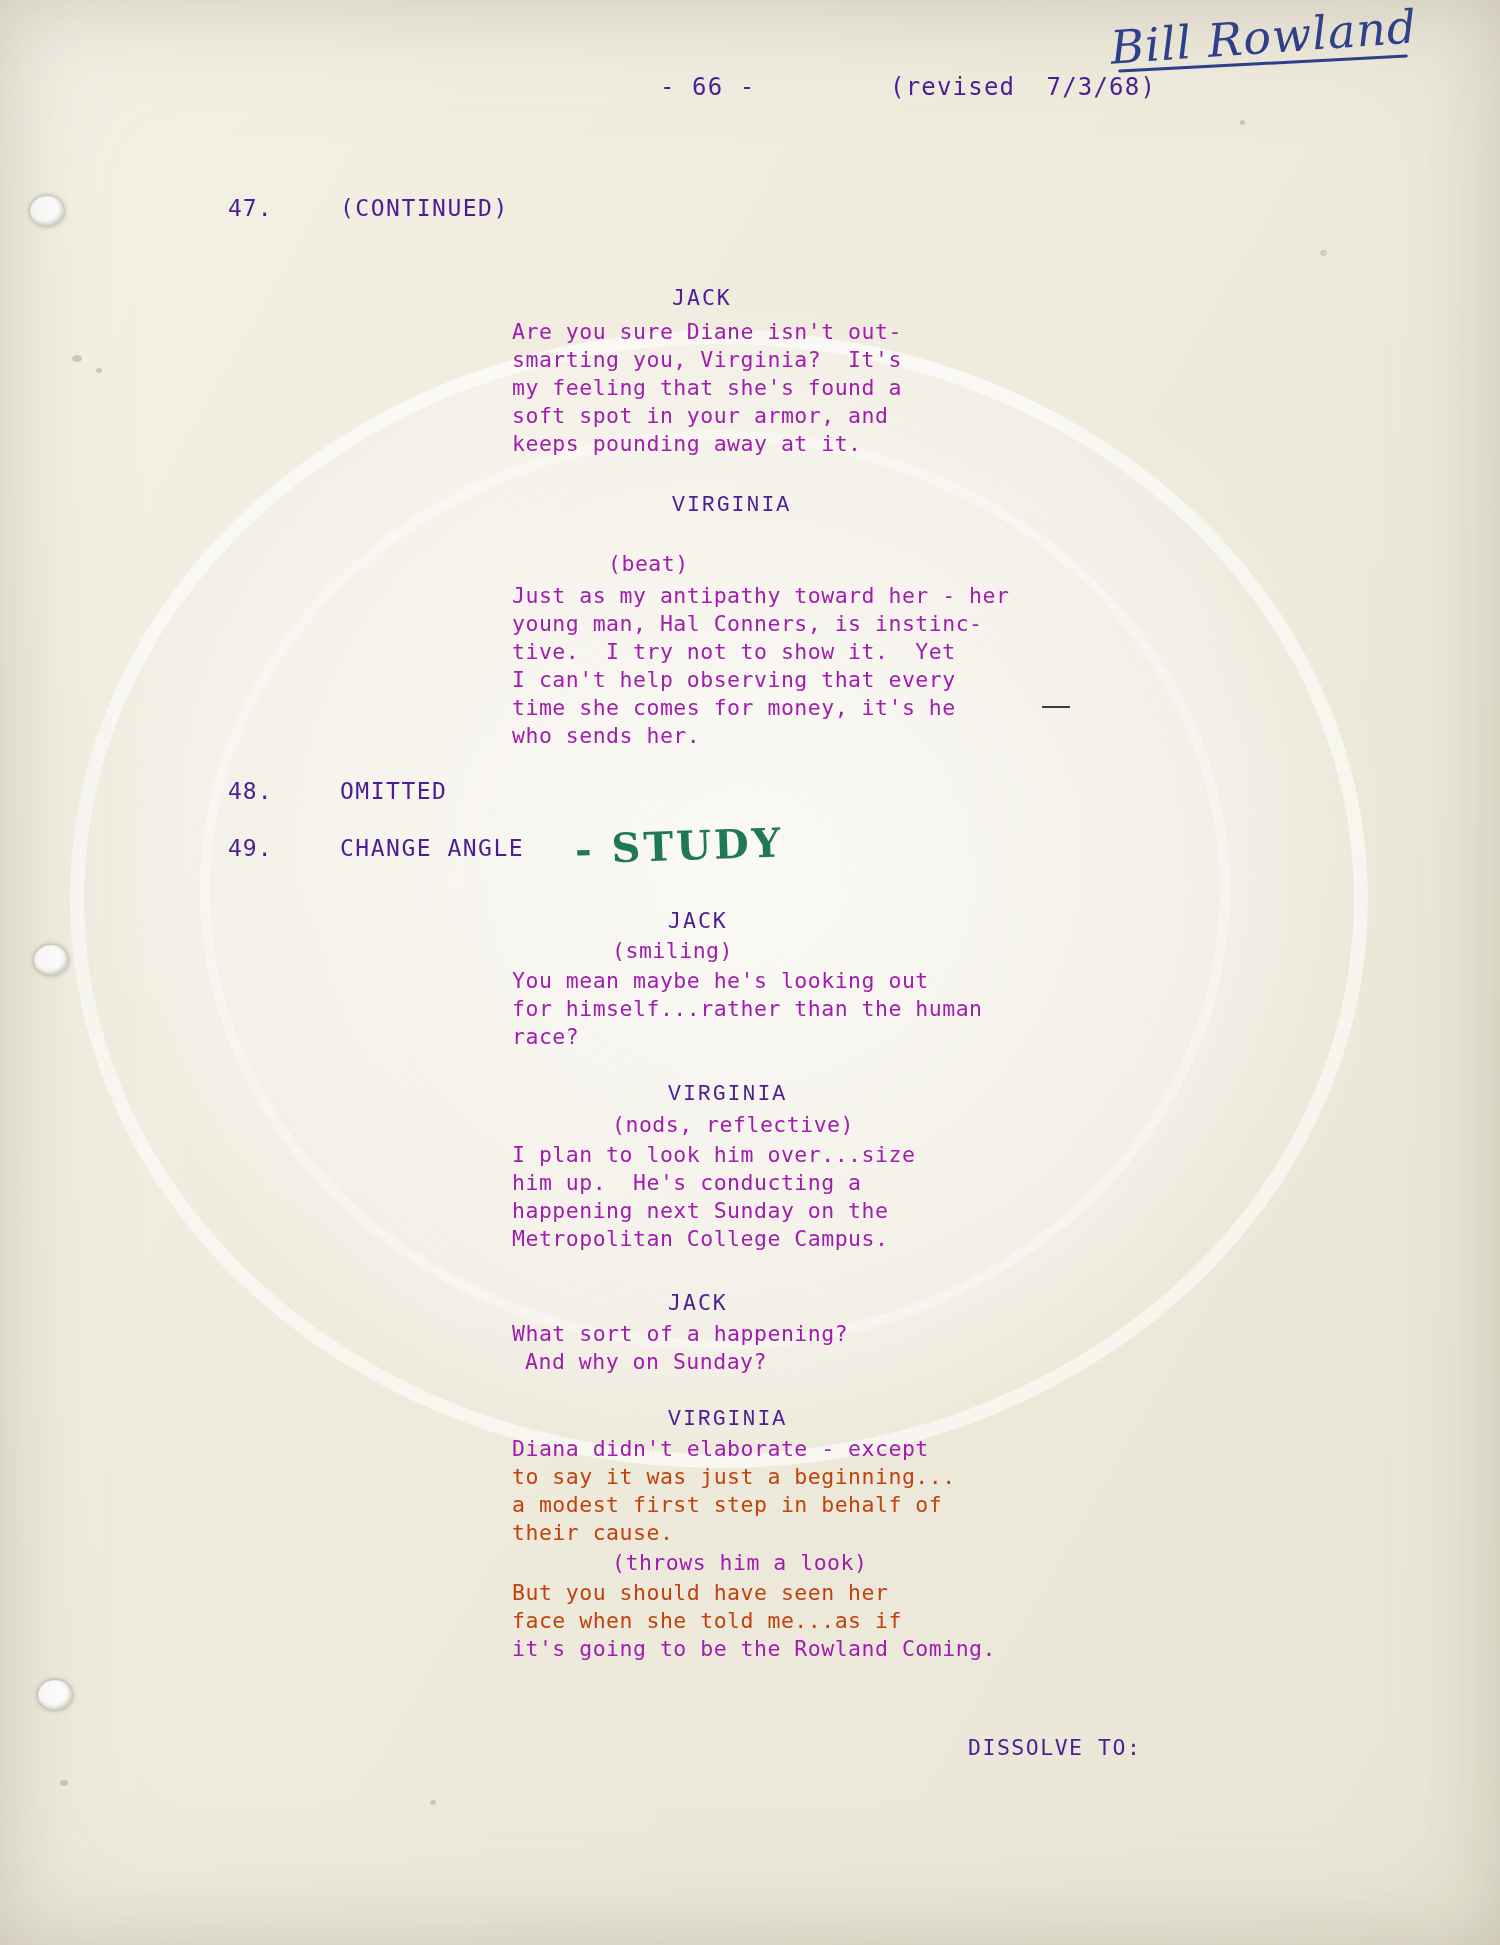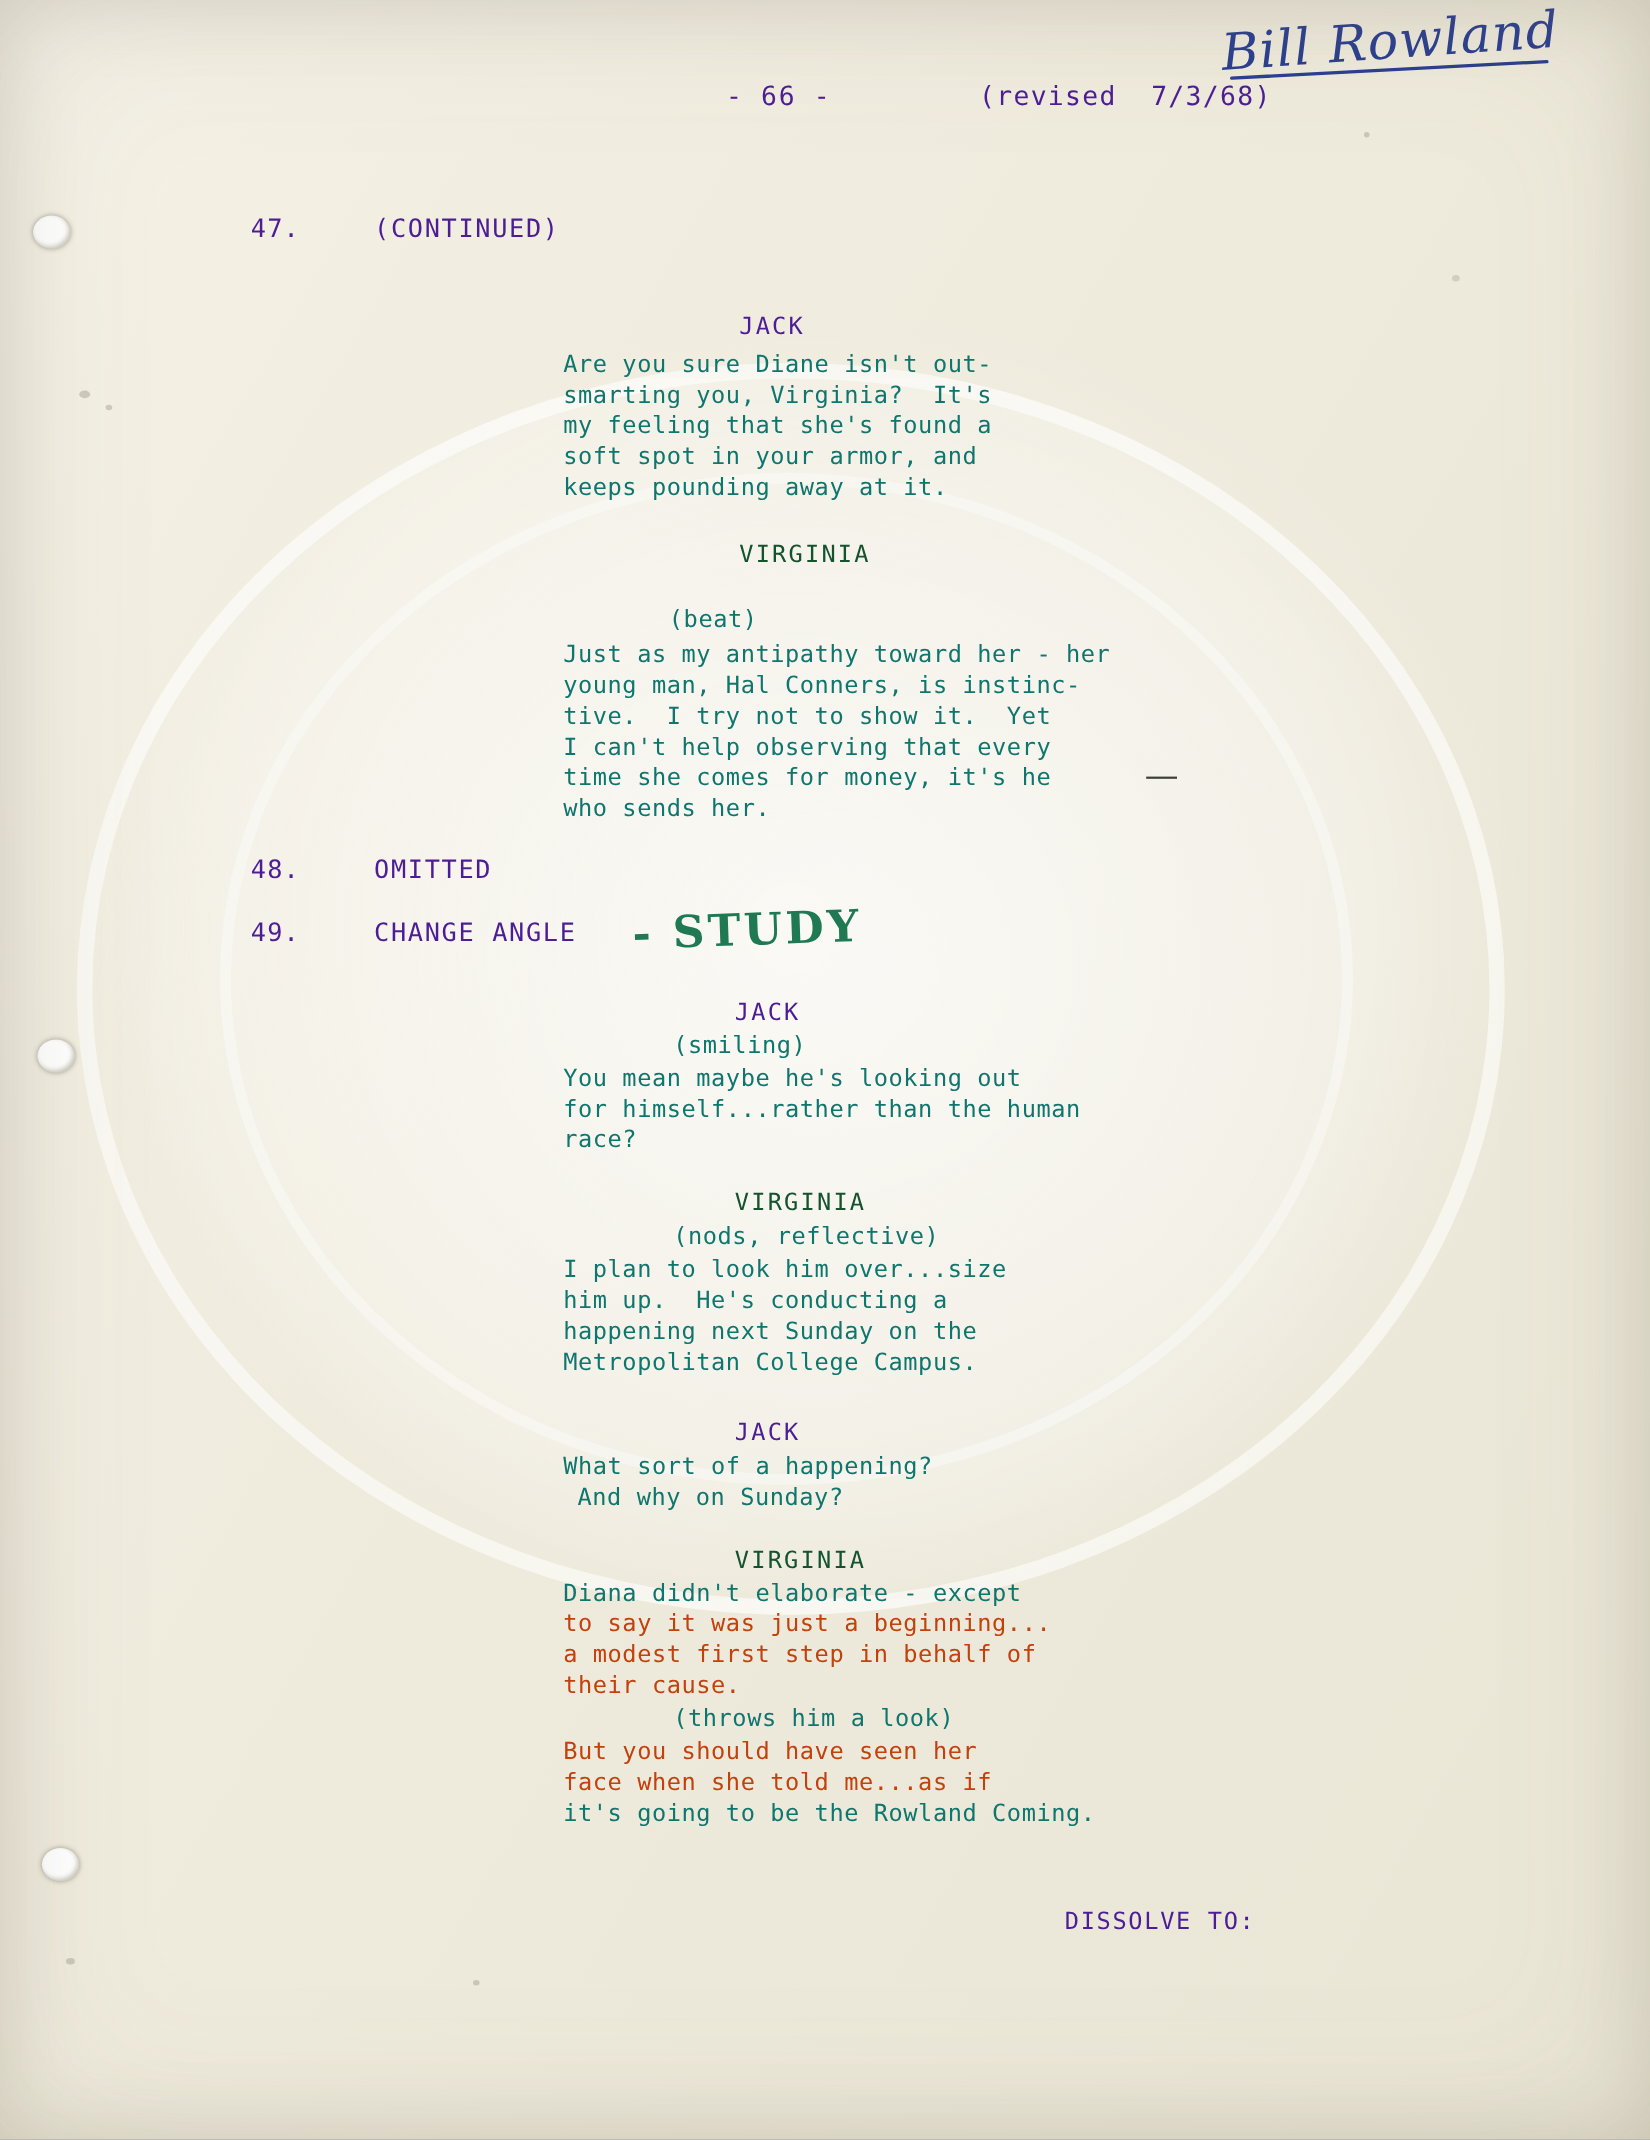--- a/index.html
+++ b/index.html
@@ -70,23 +70,23 @@
     position: absolute;
     inset: 0;
     color: #3a3b38;
   }
   .line {
     position: absolute;
     white-space: pre;
     font-size: 21.5px;
     letter-spacing: 0.5px;
     line-height: 30px;
-    color: #0f766e;
-  }
-  .faint { color: #14532d; }
+    color: #a21caf;
+  }
+  .faint { color: #4c1d95; font-family: Liberation Mono, monospace; }
   .fainter { color: #c2410c; }
   .dark { color: #4c1d95; }
 
   .hdr-page { left: 660px; top: 72px; font-size: 24px; letter-spacing: 1.5px; }
   .hdr-rev  { left: 890px; top: 72px; font-size: 24px; letter-spacing: 1.2px; }
 
   .sig {
     position: absolute;
     left: 1110px;
     top: 10px;

